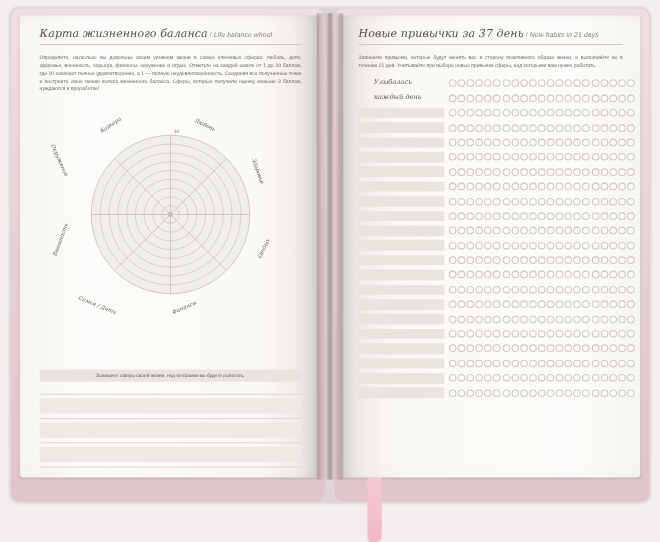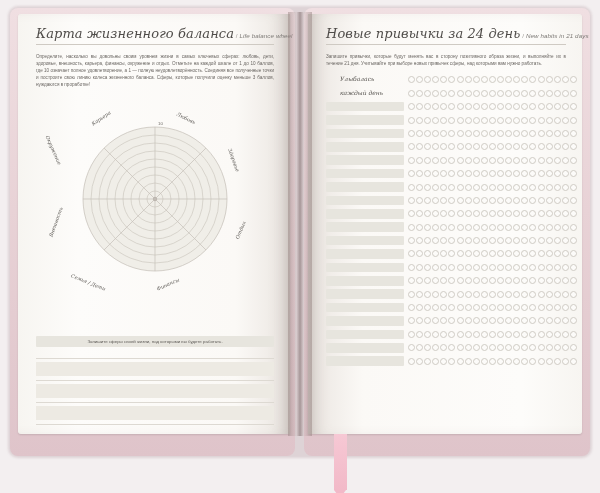--- a/index.html
+++ b/index.html
@@ -102,21 +102,21 @@
     color: #6d6a66;
     letter-spacing: .1px;
     white-space: nowrap;
     border-bottom: .6px solid #cfcac3;
     padding-bottom: 3px;
     margin-bottom: 8px;
   }
   .head .ru {
     font-family: "DejaVu Serif", serif;
     font-style: italic;
-    font-size: 13px;
+    font-size: 10px;
     color: #4f4c49;
   }
   .head .sep { color: #a09c97; }
   .head .en { font-style: italic; color: #7d7a76; }
 
   .intro {
     font-size: 4.6px;
     line-height: 1.55;
     color: #6b6763;
     text-align: justify;
@@ -279,21 +279,21 @@
       <div class="ruled-line" style="top:388px;"></div>
       <div class="tint-block" style="top:392px; height:14px;"></div>
       <div class="ruled-line" style="top:410px;"></div>
     </div>
   </div>
 
   <div class="page page-right">
     <div class="page-inner">
 
       <div class="head">
-        <span class="ru">Новые привычки за 24 день</span>
+        <span class="ru">Новые привычки за 37 день</span>
         <span class="sep">/</span>
         <span class="en">New habits in 21 days</span>
       </div>
 
       <p class="intro">Запишите привычки, которые будут менять вас в сторону позитивного образа жизни, и выполняйте их в течение 21 дня. Учитывайте при выборе новых привычек сферы, над которыми вам нужно работать.</p>
 
       <div class="habits" id="habit-rows">
           <div class="hrow">
             <div class="hlabel script">
               <span>Улыбалась</span>

